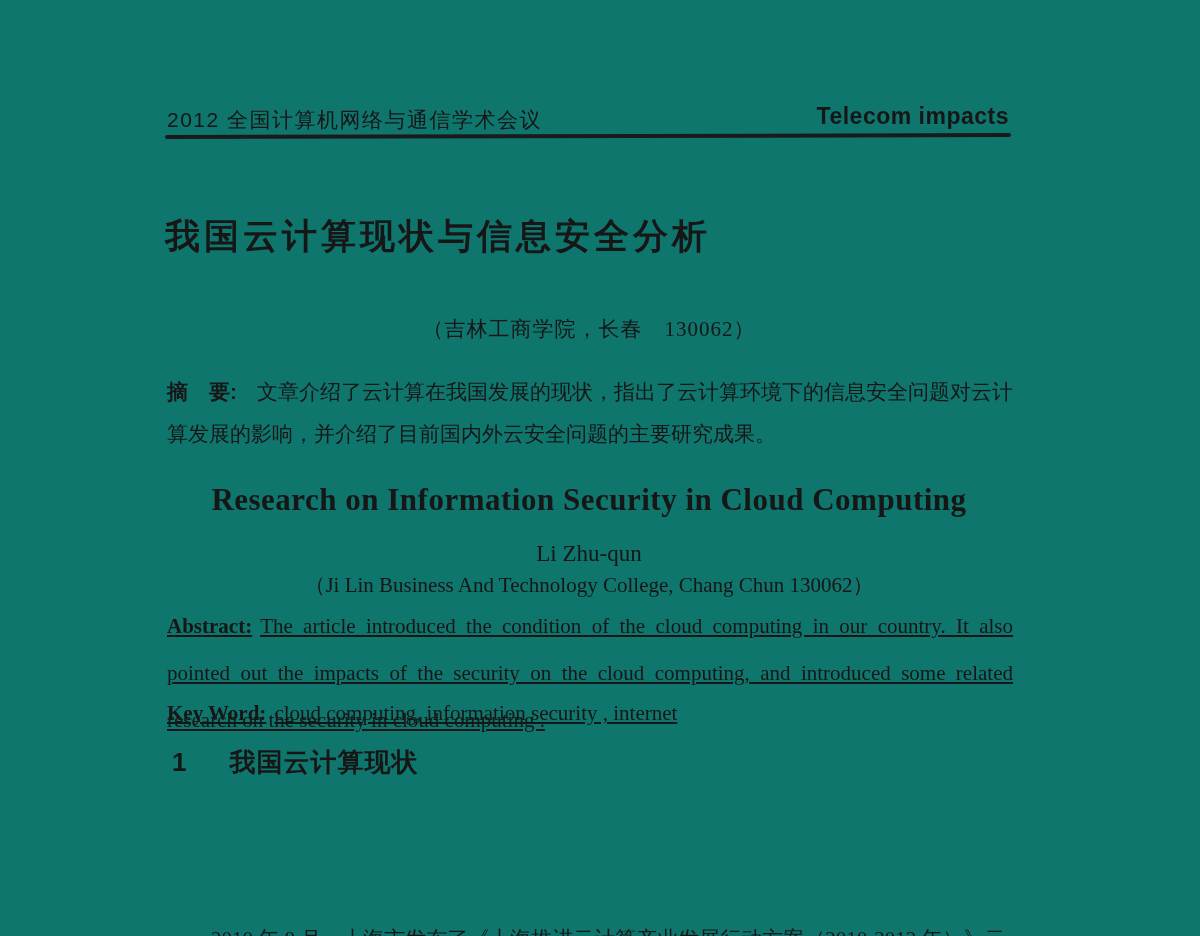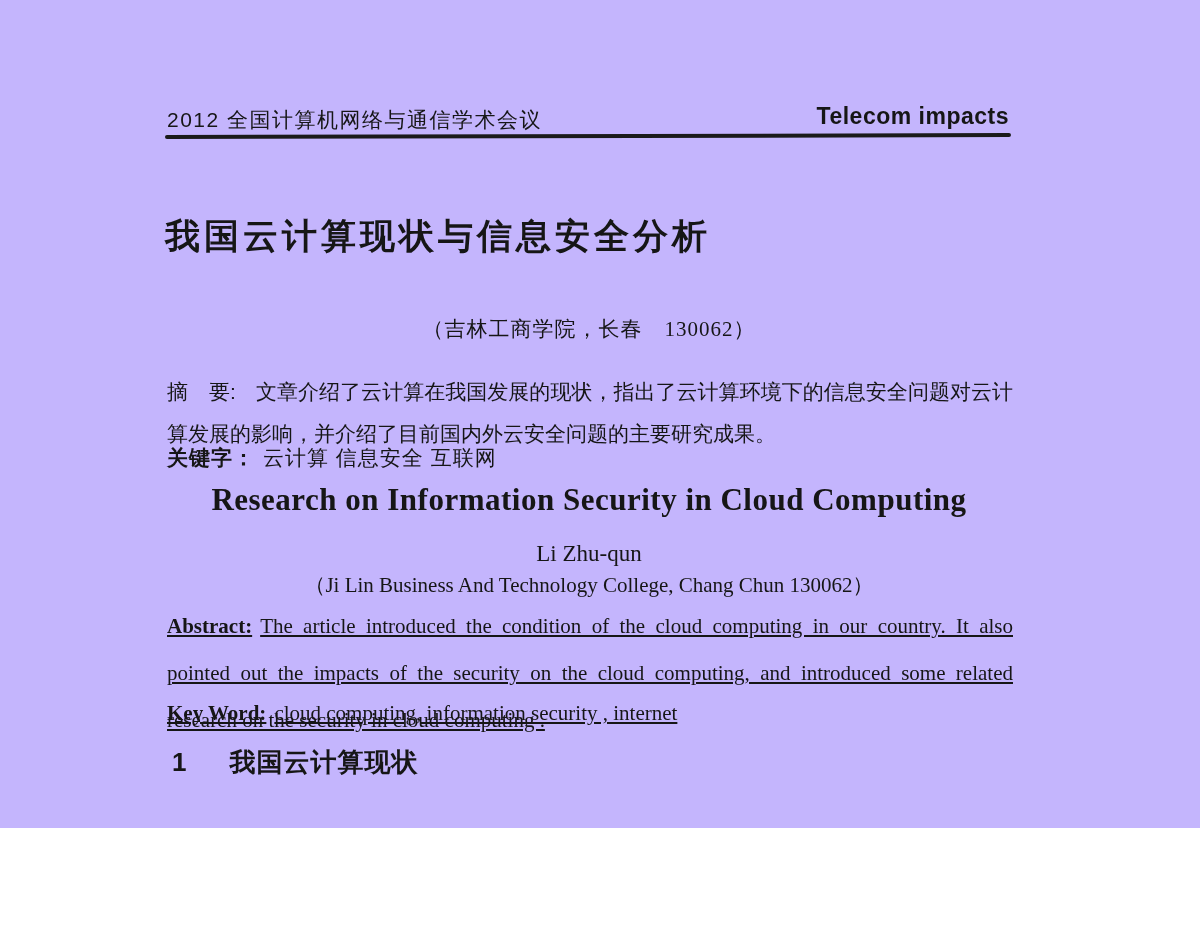--- a/index.html
+++ b/index.html
@@ -1,17 +1,17 @@
 <!DOCTYPE html>
 <html><head>
 <meta charset="utf-8">
 <style>
   html,body{margin:0;padding:0;background:#ffffff;}
   .page{
-    position:relative;width:1200px;height:828px;background:#c4b5fd;
+    position:relative;width:1200px;height:936px;background:#0f766e;
     overflow:hidden;color:#161616;font-kerning:none;
   }
   
   .hdr-left{
     position:absolute;left:167px;top:106px;
     font:500 21px "Liberation Sans",sans-serif;letter-spacing:1.5px;
   }
   .hdr-right{
     position:absolute;right:191px;top:103px;
     font:700 23px "Liberation Sans",sans-serif;letter-spacing:.5px;
@@ -30,21 +30,21 @@
     text-align:center;font:400 23px "Liberation Serif",serif;letter-spacing:3px;
   }
   .affil-zh{
     position:absolute;left:165px;top:315px;width:848px;
     text-align:center;font:400 21px "Liberation Serif",serif;letter-spacing:1px;
   }
   .abstract-zh{
     position:absolute;left:167px;top:371px;width:846px;margin:0;
     font:500 21px/42px "Liberation Sans",sans-serif;text-align:justify;
   }
-  .abstract-zh .lbl{font-weight:400;margin-right:20px;}
+  .abstract-zh .lbl{font-weight:700;margin-right:20px;}
   .keywords-zh{
     position:absolute;left:167px;top:444px;margin:0;
     font:500 21px "Liberation Sans",sans-serif;letter-spacing:1px;
   }
   .keywords-zh .lbl{font-weight:700;margin-right:8px;}
   
   .title-en{
     position:absolute;left:165px;top:482px;width:848px;margin:0;
     text-align:center;font:700 31px "Liberation Serif",serif;letter-spacing:.5px;
   }
@@ -91,21 +91,20 @@
 
   <span class="hdr-left">2012 全国计算机网络与通信学术会议</span>
   <span class="hdr-right">Telecom impacts</span>
   <div class="hdr-rule"></div>
 
   <h1 class="title-zh">我国云计算现状与信息安全分析</h1>
   <div class="affil-zh">（吉林工商学院，长春　130062）</div>
 
   <p class="abstract-zh"><span class="lbl">摘　要:</span><span>文章介绍了云计算在我国发展的现状，指出了云计算环境下的信息安全问题对云计算发展的影响，并介绍了目前国内外云安全问题的主要研究成果。</span></p>
 
-  <p class="keywords-zh"><span class="lbl">关键字：</span><span>云计算 信息安全 互联网</span></p>
 
   <h2 class="title-en">Research on Information Security in Cloud Computing</h2>
   <div class="author-en">Li Zhu-qun</div>
   <div class="affil-en">（Ji Lin Business And Technology College, Chang Chun 130062）</div>
 
   <p class="abstract-en"><span class="lbl">Abstract:</span><span>The article introduced the condition of the cloud computing in our country. It also pointed out the impacts of the security on the cloud computing, and introduced some related research on the security in cloud computing .</span></p>
 
   <p class="keywords-en"><span class="lbl">Key Word:</span><span>cloud computing, information security , internet</span></p>
 
   <h3 class="sec-h"><span class="num">1</span><span>我国云计算现状</span></h3>

